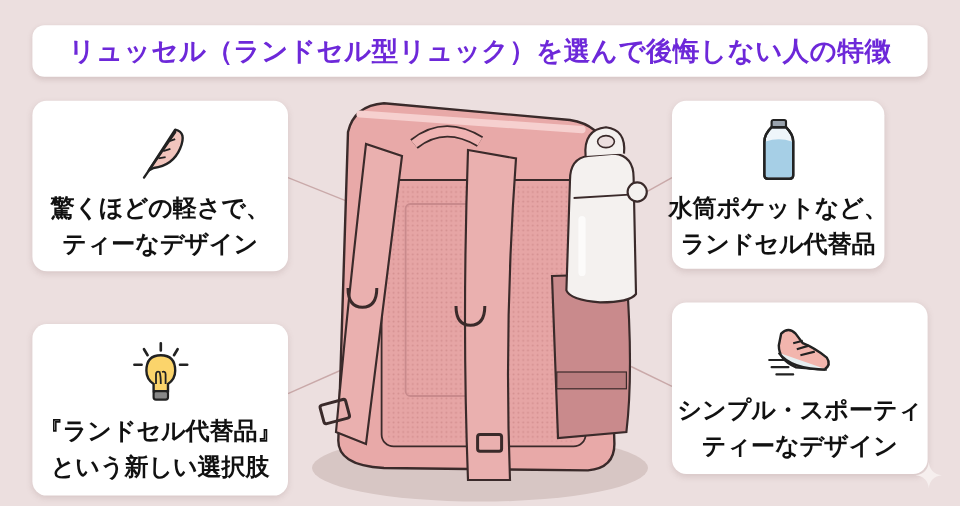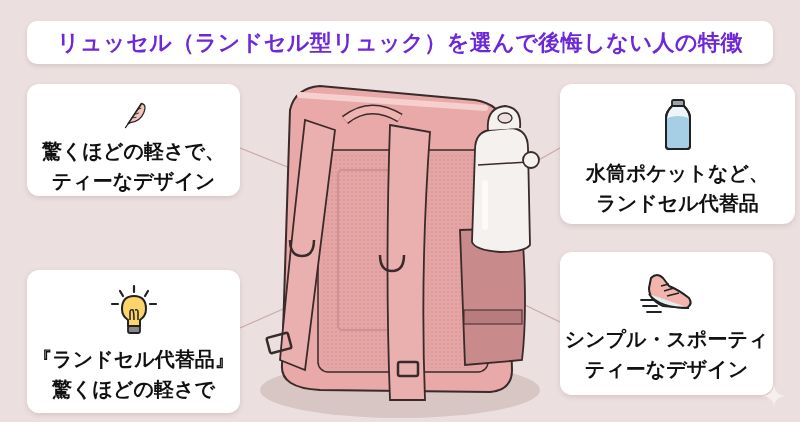--- a/index.html
+++ b/index.html
@@ -21,24 +21,24 @@
   .card {
     position: absolute; background: #fff; border-radius: 12px;
     box-shadow: 0 2px 5px rgba(120,90,90,0.18);
     display: flex; flex-direction: column; align-items: center;
   }
   .card .icon { margin-top: 12px; width: 56px; height: 56px; }
   .card .text {
     margin-top: 6px; font-size: 20px; font-weight: bold; color: #111;
     text-align: center; line-height: 30px; white-space: nowrap;
   }
-  .c1 { left: 27px; top: 84px; width: 213px; height: 112px; }
+  .c1 { left: 27px; top: 84px; width: 213px; height: 142px; }
   .c2 { left: 27px; top: 270px; width: 213px; height: 143px; }
-  .c3 { left: 560px; top: 84px; width: 235px; height: 140px; }
-  .c4 { left: 560px; top: 252px; width: 213px; height: 143px; font-family: Liberation Mono, monospace; }
+  .c3 { left: 560px; top: 84px; width: 177px; height: 140px; }
+  .c4 { left: 560px; top: 252px; width: 213px; height: 143px; }
   .connector { position: absolute; }
   .illustration { position: absolute; left: 250px; top: 70px; width: 310px; height: 352px; }
   .sparkle { position: absolute; left: 763px; top: 385px; width: 22px; height: 22px; }
 </style>
 </head>
 <body>
 
 <svg class="connector" style="left:0;top:0;width:800px;height:422px;" viewBox="0 0 800 422">
   <line x1="240" y1="148" x2="290" y2="168" stroke="#c9a9a9" stroke-width="1.2"></line>
   <line x1="240" y1="328" x2="292" y2="305" stroke="#c9a9a9" stroke-width="1.2"></line>
@@ -105,21 +105,21 @@
 
 <div class="card c2">
   <svg class="icon" viewBox="0 0 56 56">
     <path d="M28 4 L28 10 M14 9 L17 14 M42 9 L39 14 M6 22 L12 22 M44 22 L50 22" stroke="#222" stroke-width="2.2" stroke-linecap="round"></path>
     <path d="M28 14 Q16 14 16 27 Q16 34 22 38 L22 44 L34 44 L34 38 Q40 34 40 27 Q40 14 28 14 Z" fill="#fbd46b" stroke="#222" stroke-width="2"></path>
     <path d="M24 38 L24 30 Q24 27 27 28 Q28 31 28 38 M32 38 L32 30 Q32 27 29 28" fill="none" stroke="#222" stroke-width="1.5"></path>
     <rect x="22" y="44" width="12" height="7" rx="2" fill="#888" stroke="#222" stroke-width="1.8"></rect>
   </svg>
   <div class="text">
     <div>『ランドセル代替品』</div>
-    <div>驚くほどの軽さで</div>
+    <div>という新しい選択肢</div>
   </div>
 </div>
 
 <div class="card c3">
   <svg class="icon" viewBox="0 0 56 56">
     <rect x="22" y="4" width="12" height="6" rx="1.5" fill="#9aa3ad" stroke="#222" stroke-width="1.8"></rect>
     <path d="M22 10 Q16 16 16 22 L16 50 Q16 53 19 53 L37 53 Q40 53 40 50 L40 22 Q40 16 34 10 Z" fill="#eef5fa" stroke="#222" stroke-width="2"></path>
     <path d="M17 22 Q28 18 39 22 L39 50 Q39 52 37 52 L19 52 Q17 52 17 50 Z" fill="#a6cfe6"></path>
     <path d="M22 10 Q16 16 16 22 L16 50 Q16 53 19 53 L37 53 Q40 53 40 50 L40 22 Q40 16 34 10 Z" fill="none" stroke="#222" stroke-width="2"></path>
   </svg>

